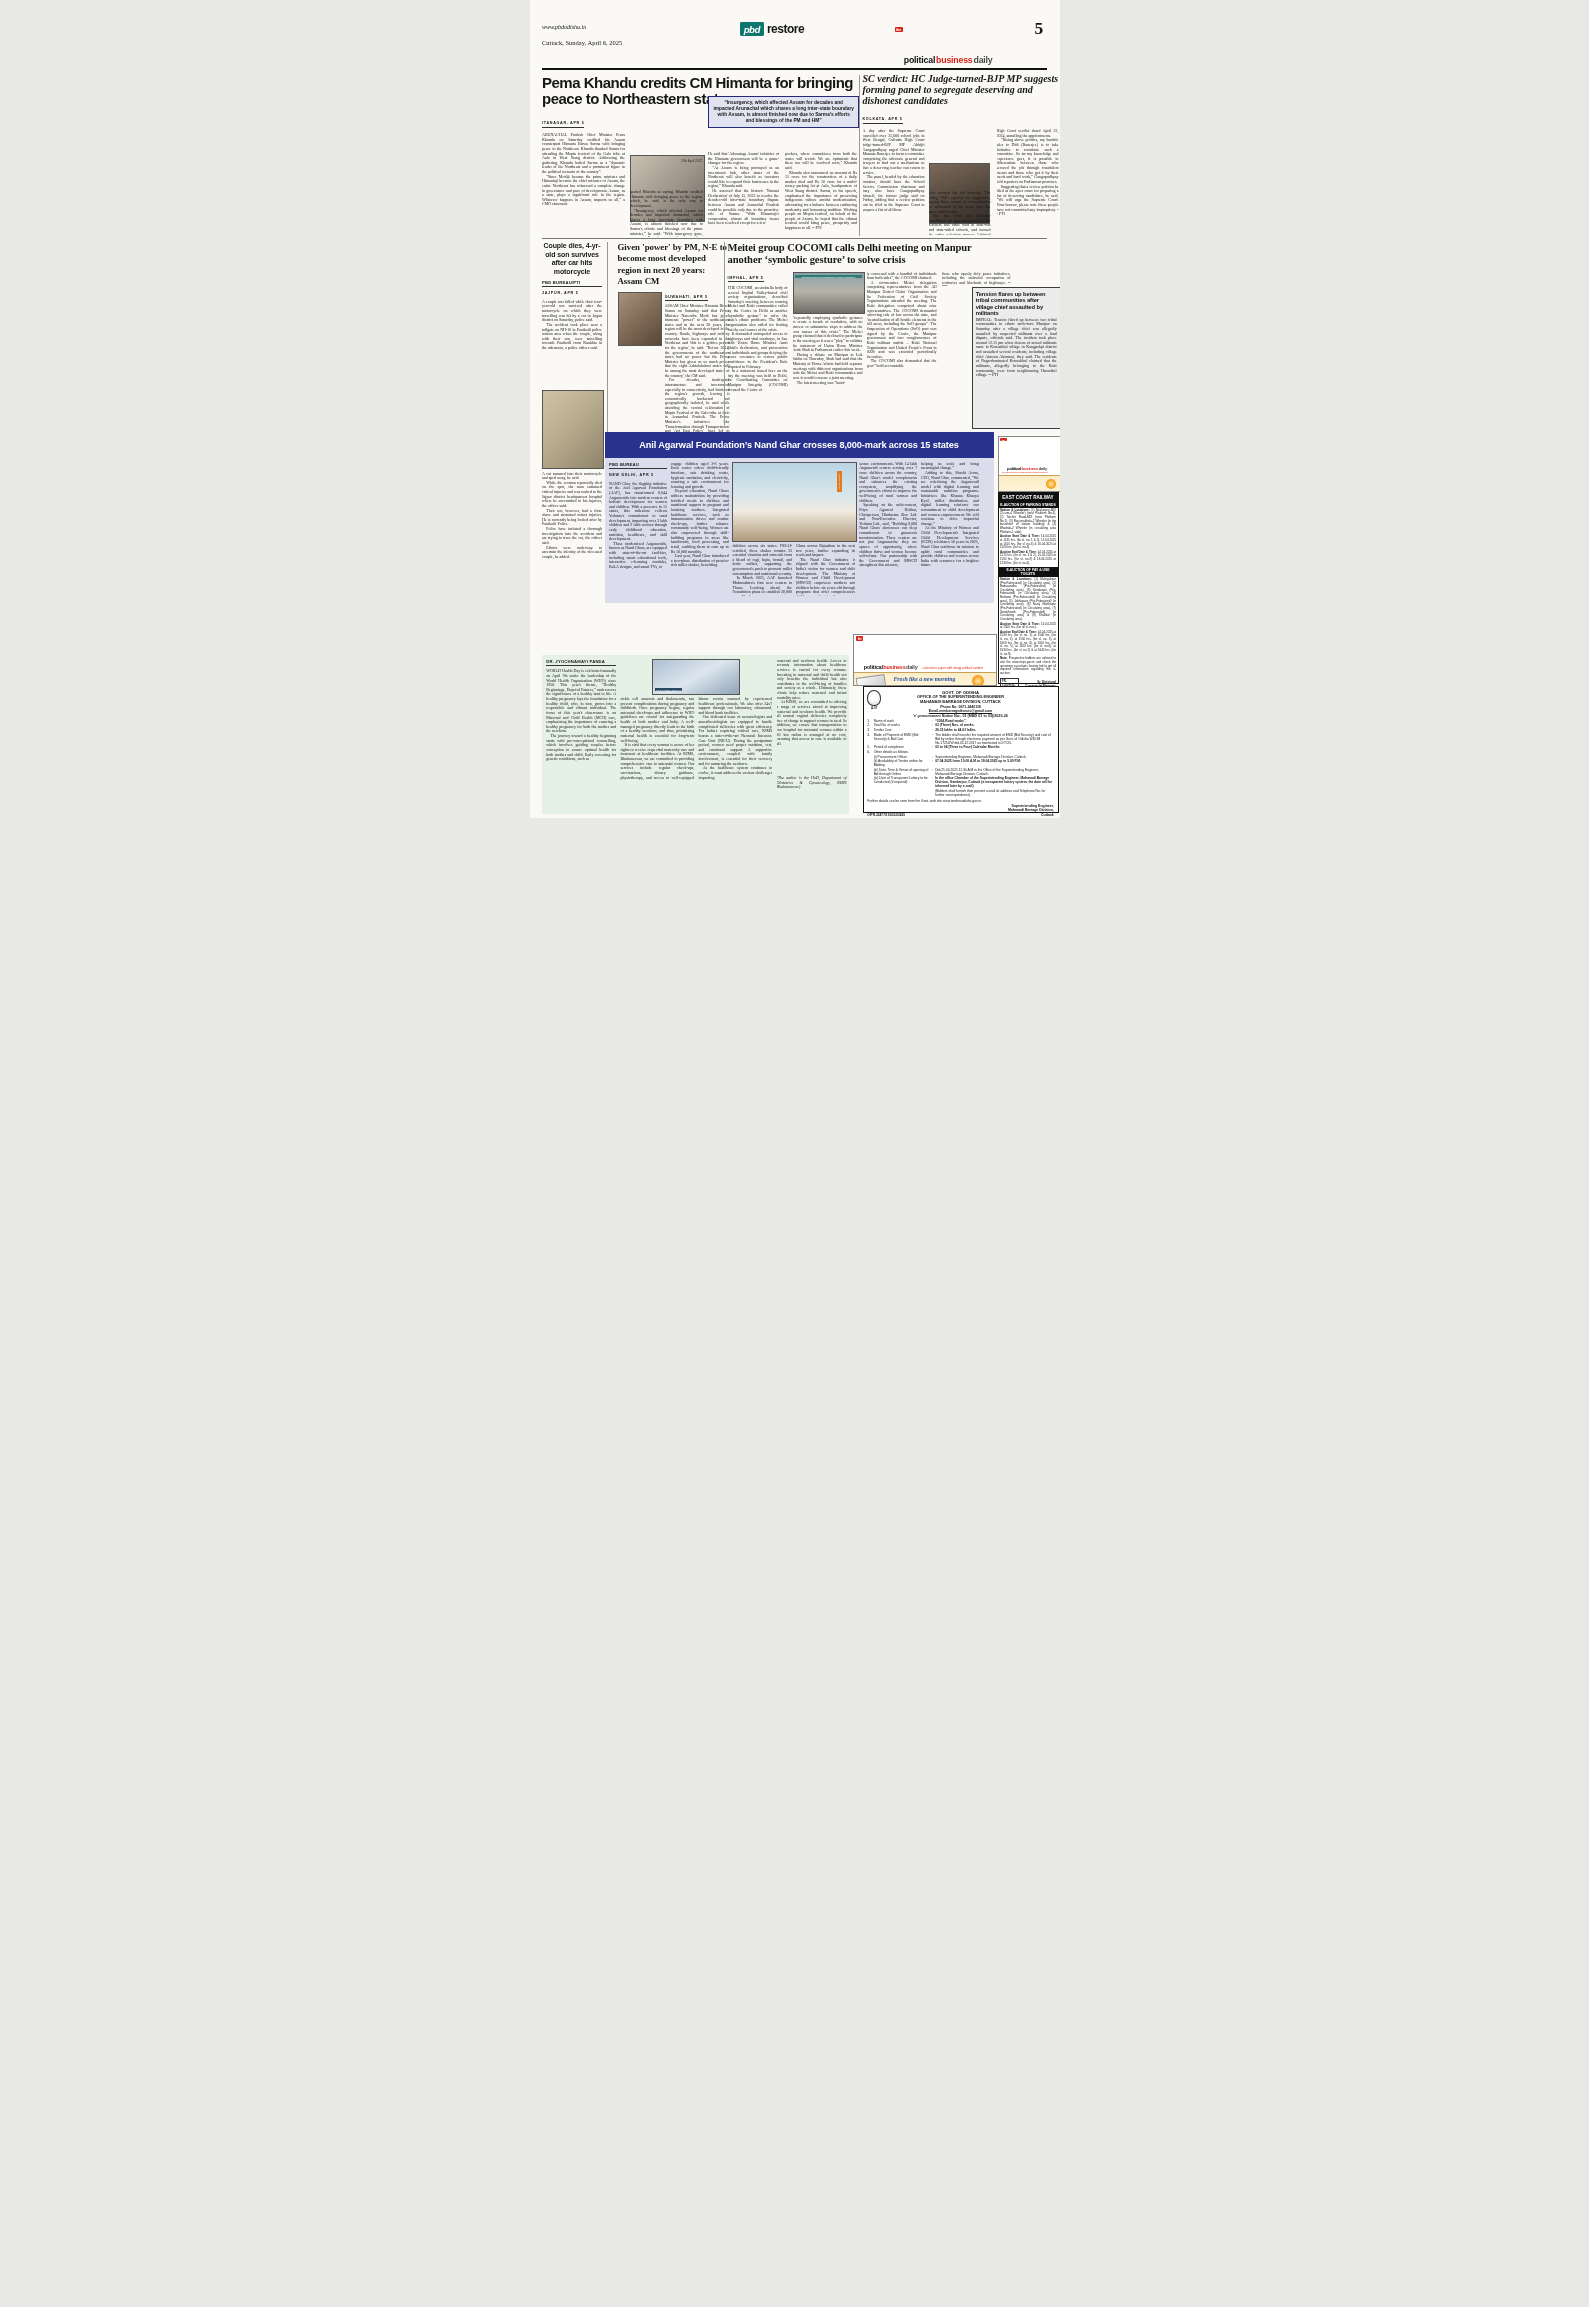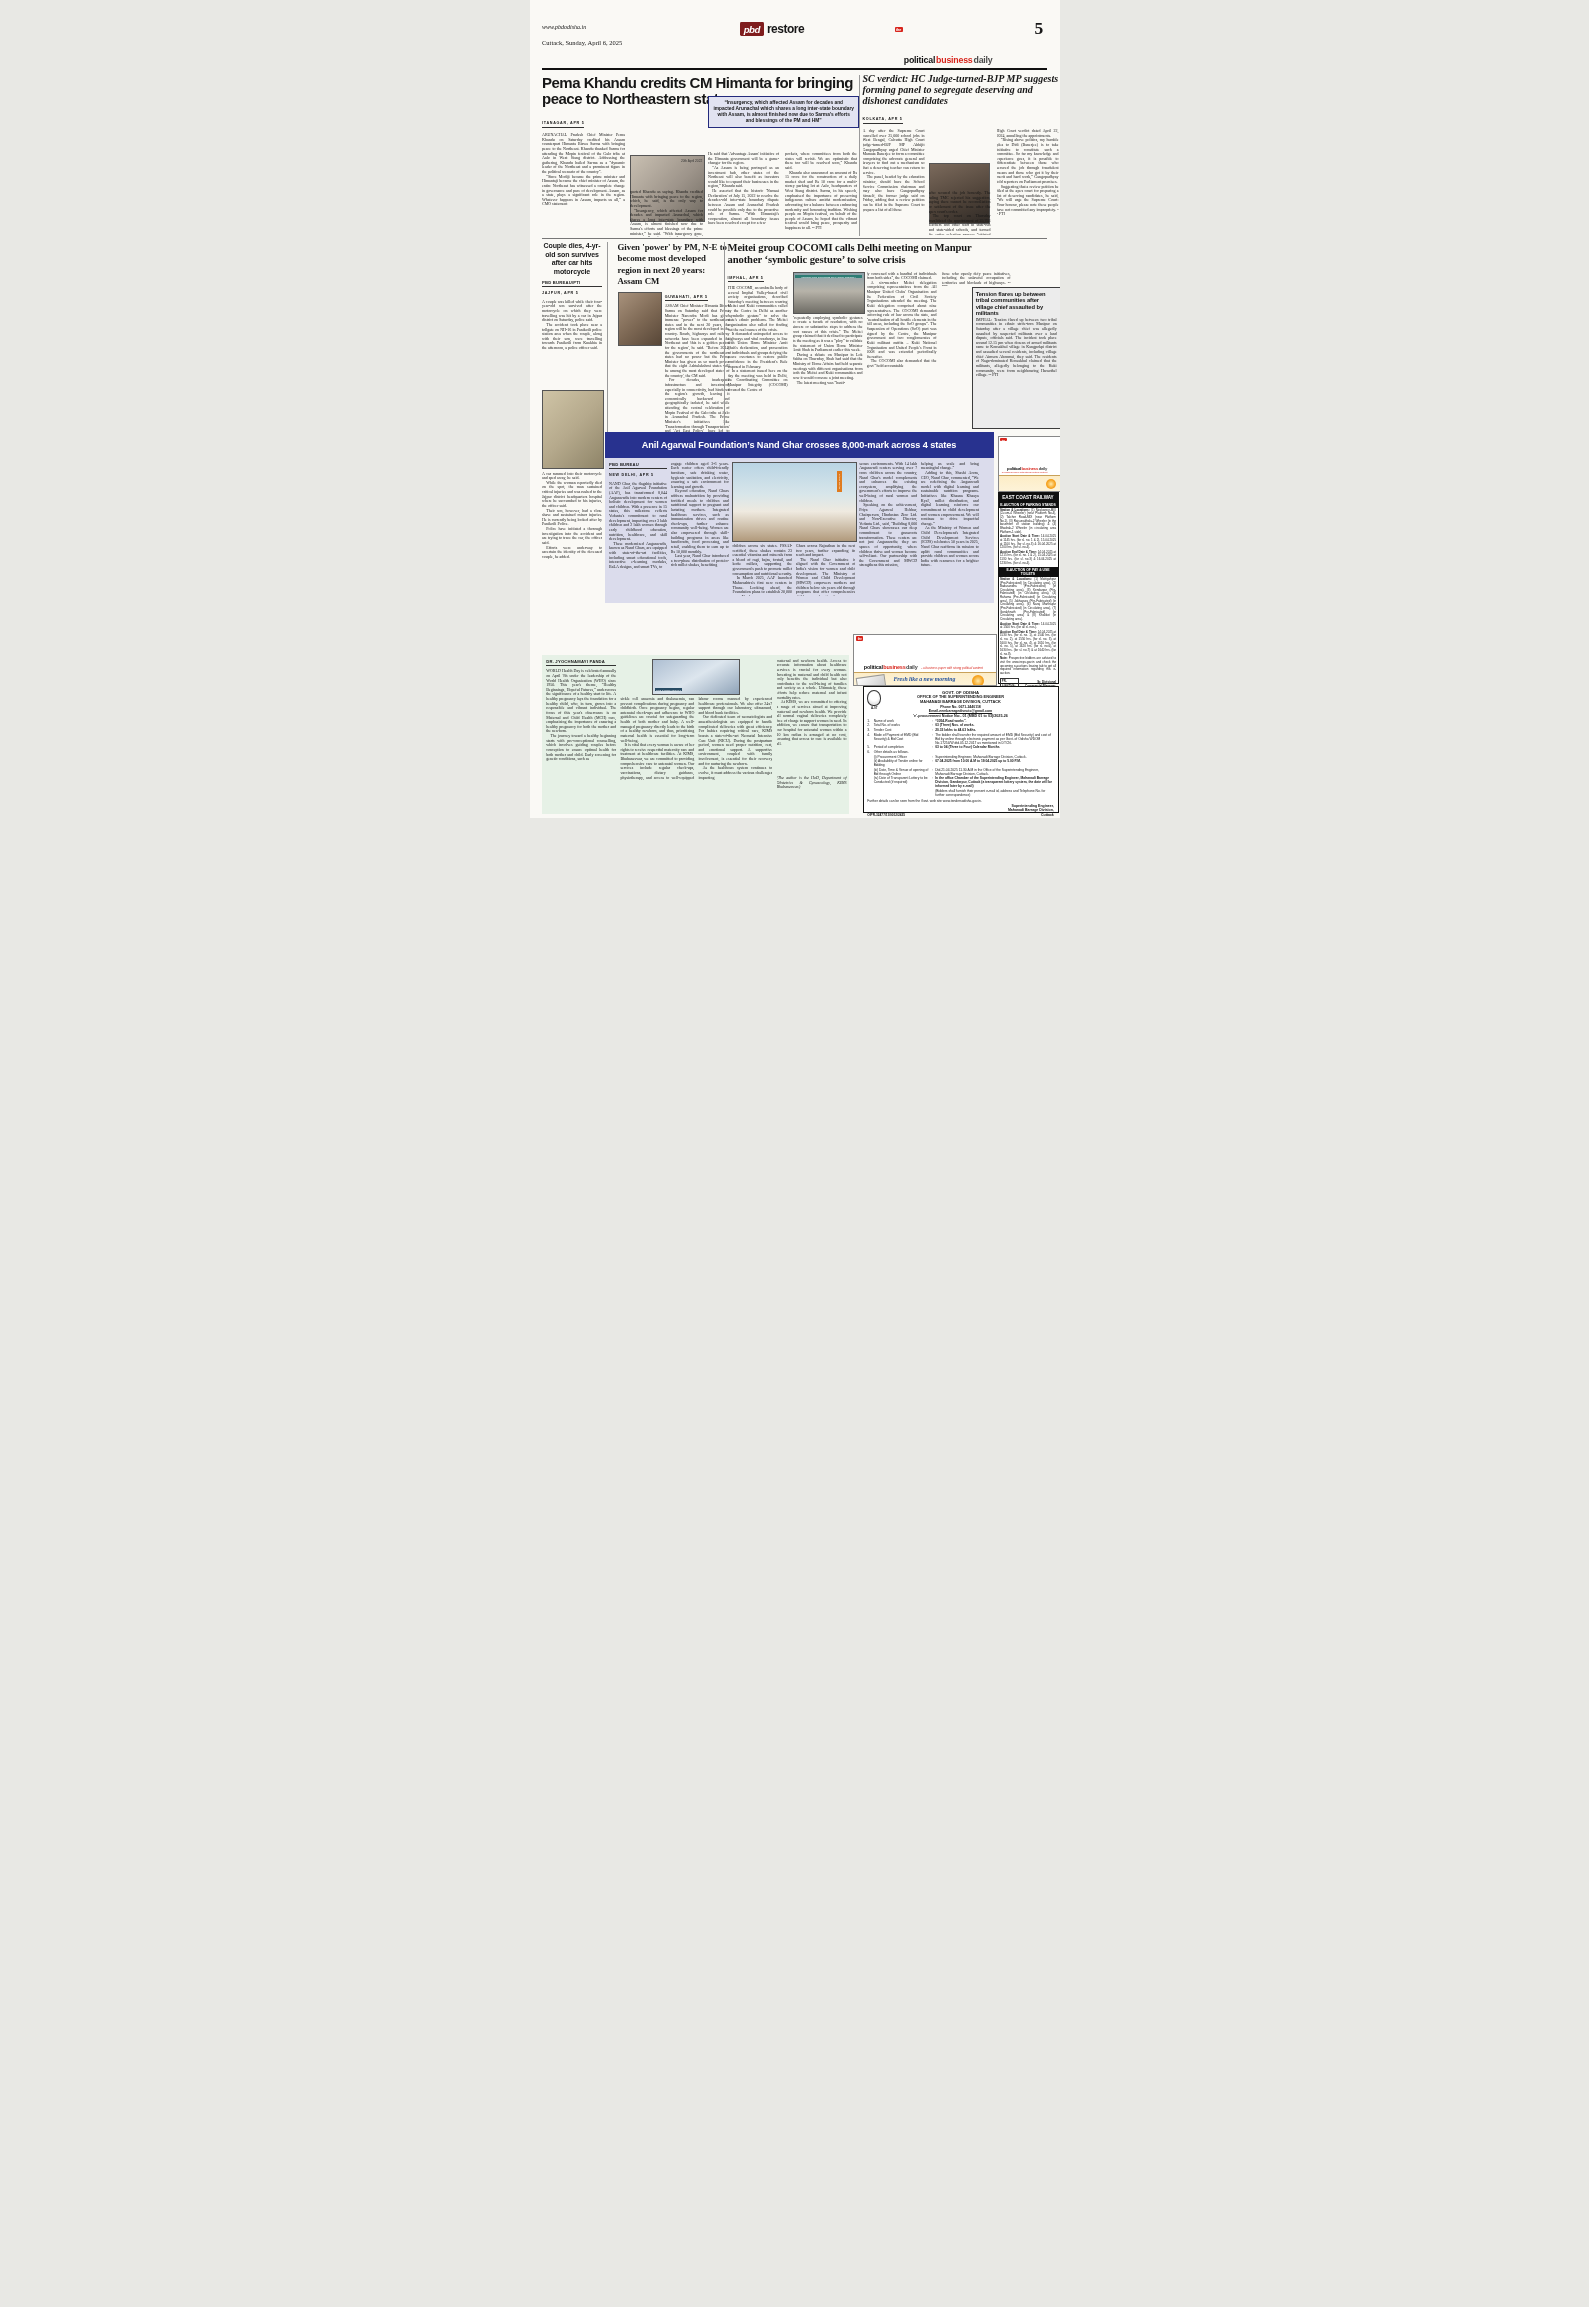--- a/index.html
+++ b/index.html
@@ -3,21 +3,21 @@
 <meta charset="utf-8">
 <style>
   html,body{margin:0;padding:0;background:#e8e8e4;}
   #page{position:relative;width:530px;height:818px;margin:0 auto;background:#faf9f5;color:#171717;
         font-family:"Liberation Serif","DejaVu Serif",serif;overflow:hidden;}
   .abs{position:absolute;}
   
   .mh-site{font-style:italic;font-size:6px;}
   .mh-date{font-size:6.5px;}
   .mh-logo{display:flex;align-items:center;gap:2.8px;}
-  .pbd-box{background:#7f1d1d;color:#fff;font-family:"Liberation Sans",sans-serif;font-weight:bold;
+  .pbd-box{background:#0f766e;color:#fff;font-family:"Liberation Sans",sans-serif;font-weight:bold;
            font-style:italic;font-size:9.7px;padding:1.4px 4.2px;border-radius:1.4px;letter-spacing:-0.5px;}
   .mh-region{font-family:"Liberation Sans",sans-serif;font-weight:800;font-size:12px;letter-spacing:-0.5px;}
   .brand{display:flex;align-items:baseline;gap:0.9px;font-family:"Liberation Sans",sans-serif;font-weight:800;}
   .brand .b-the{background:#d8251c;color:#fff;font-size:3.7px;padding:0.5px 1.4px;border-radius:0.9px;align-self:flex-start;}
   .brand .b-pol{color:#111;font-size:8.8px;letter-spacing:-0.2px;}
   .brand .b-bus{color:#d8251c;font-size:8.8px;letter-spacing:-0.2px;}
   .brand .b-day{color:#4a4a4a;font-size:8.8px;letter-spacing:-0.2px;margin-top:28px;}
   .mh-page{font-size:17.5px;font-weight:bold;}
   .rule-thick{background:#111;height:2.3px;}
   .rule{background:#777;height:0.5px;}
@@ -213,21 +213,21 @@
 
     <div class="abs tension" style="left:244px;top:45px;width:81px;height:134px;overflow:hidden;">
       <h3>Tension flares up between tribal communities after village chief assaulted by militants</h3>
       <div class="cols body-t" style="font-size:4px;">
           <p>IMPHAL: Tension flared up between two tribal communities in ethnic strife-torn Manipur on Saturday after a village chief was allegedly assaulted by suspected militants over a land dispute, officials said. The incident took place around 12.15 pm when dozens of armed militants came to Konsakhul village in Kangpokpi district and assaulted several residents, including village chief Aimson Abonmai, they said. The residents of Naga-dominated Konsakhul claimed that the militants, allegedly belonging to the Kuki community, were from neighbouring Haraothel village. -- PTI</p>
         </div>
     </div>
   </div>
 
   <div class="abs nand-banner" style="left:75px;top:432px;width:389px;height:26px;">
-    <span>Anil Agarwal Foundation’s Nand Ghar crosses 8,000-mark across 4 states</span>
+    <span>Anil Agarwal Foundation’s Nand Ghar crosses 8,000-mark across 15 states</span>
   </div>
   <div class="abs nand-body" style="left:75px;top:458px;width:389px;height:145px;padding:3.7px 4.6px;box-sizing:border-box;">
     <div style="display:flex;gap:3.7px;height:100%;">
       <div style="width:58px;flex:none;">
         <div class="byline" style="border-bottom:0.5px solid #333;padding-bottom:1.4px;">PBD BUREAU</div>
         <div class="dateline" style="border-bottom:none;margin-top:1.8px;">NEW DELHI, APR 5</div>
         <div class="cols body-t" style="margin-top:2.8px;height:111px;">
             <p>NAND Ghar, the flagship initiative of the Anil Agarwal Foundation (AAF), has transformed 8,044 Anganwadis into modern centers of holistic development for women and children. With a presence in 15 states, this milestone reflects Vedanta's commitment to rural development, impacting over 3 lakh children and 2 lakh women through early childhood education, nutrition, healthcare, and skill development.</p>
             <p>These modernized Anganwadis, known as Nand Ghars, are equipped with state-of-the-art facilities, including smart educational tools, interactive e-learning modules, BaLA designs, and smart TVs, to</p>
           </div>

